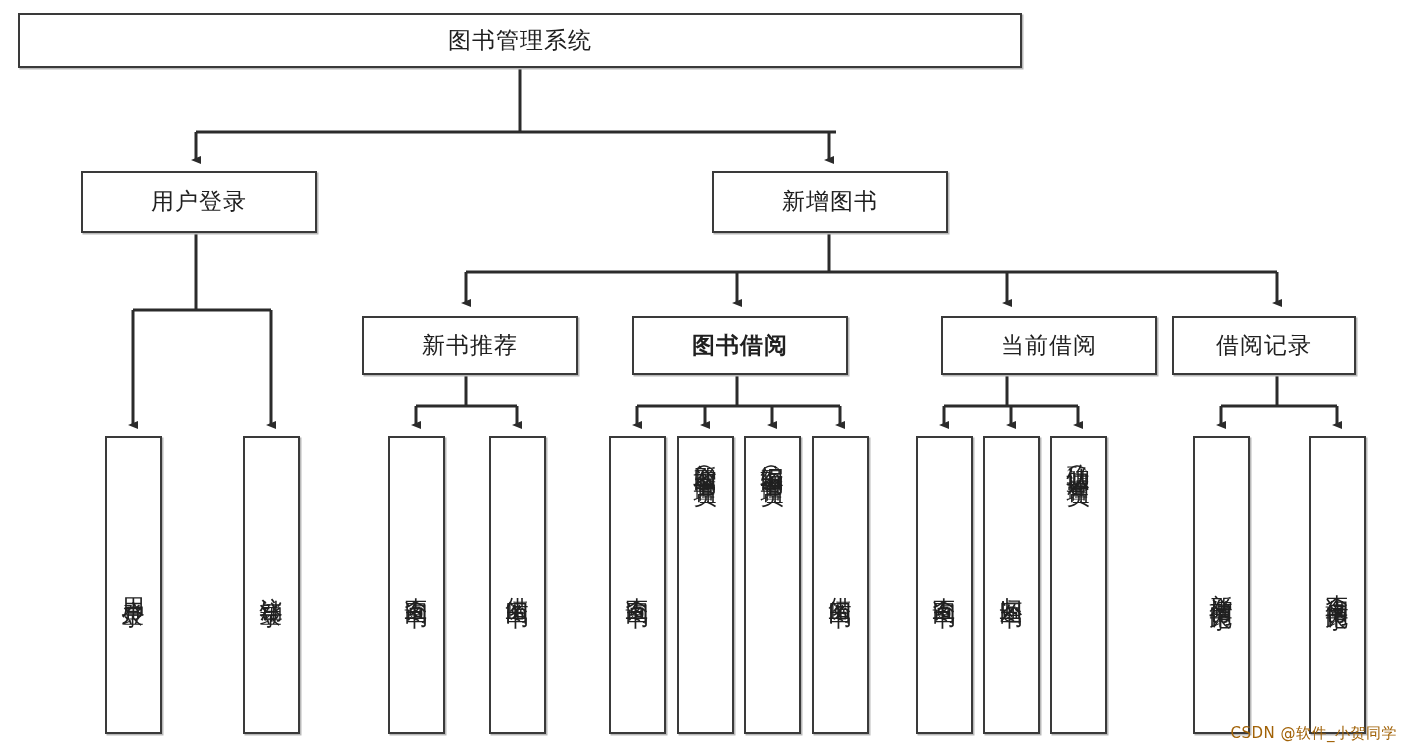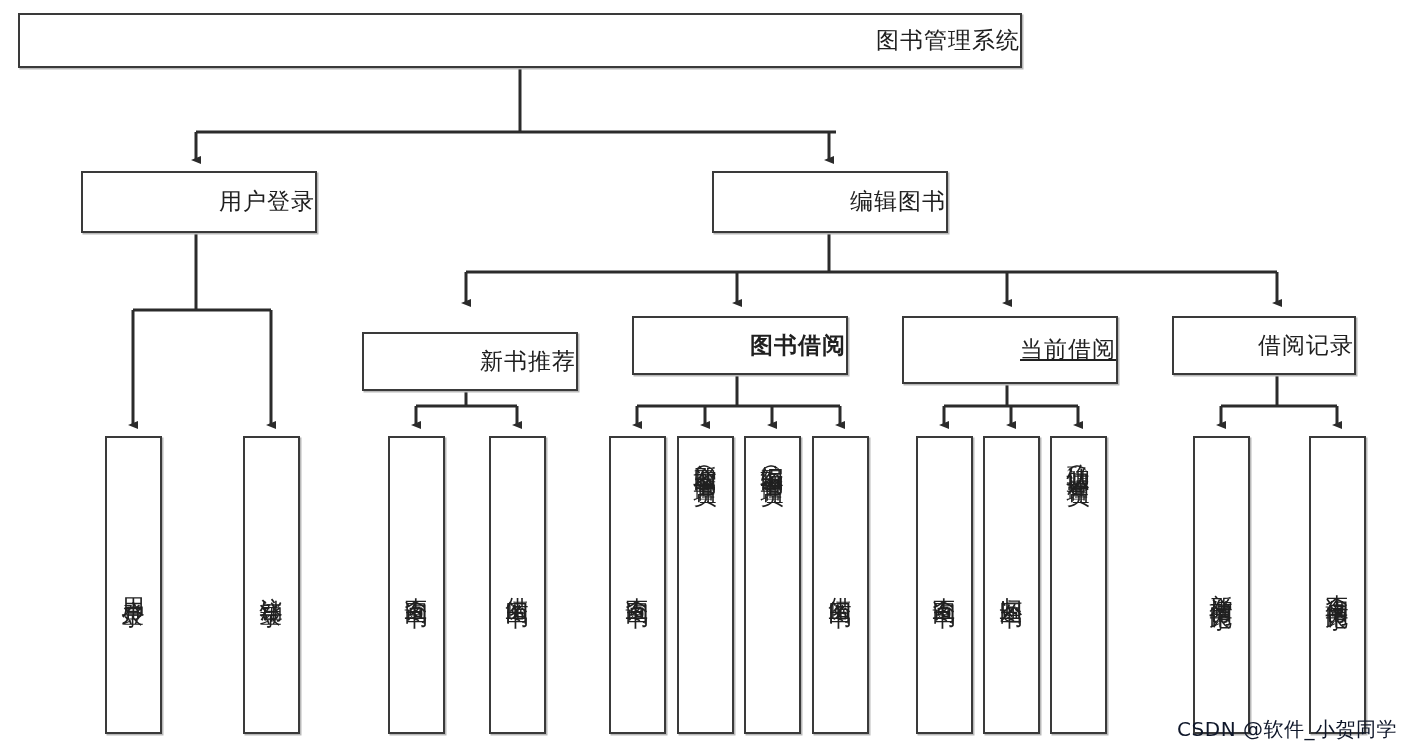--- a/index.html
+++ b/index.html
@@ -26,21 +26,21 @@
     pointer-events: none;
   }
   .node {
     position: absolute;
     box-sizing: border-box;
     background: #ffffff;
     border: 2px solid #3a3a3a;
     box-shadow: 1.5px 1.5px 0 0 #b9b9b9;
     display: flex;
     align-items: center;
-    justify-content: flex-end;
+    justify-content: center;
     color: #202020;
     z-index: 2;
   }
   .node.h {
     font-size: 23px;
     letter-spacing: 1px;
     line-height: 1.2;
   }
   .node.v {
     writing-mode: vertical-rl;
@@ -56,22 +56,22 @@
     justify-content: center;
     padding-top: 0;
   }
   .node-label {
     display: block;
   }
   #watermark {
     position: absolute;
     right: 8px;
     bottom: 4px;
-    font-size: 20px;
-    color: #0f172a;
+    font-size: 15px;
+    color: #a16207;
     letter-spacing: 0.5px;
     z-index: 5;
     white-space: nowrap;
   }
 </style>
 </head>
 <body>
 
 <div id="canvas">
 
@@ -127,32 +127,32 @@
 
   <div class="node h" style="left:18px; top:13px; width:1004px; height:55px;">
     <span class="node-label">图书管理系统</span>
   </div>
 
   <div class="node h" style="left:81px; top:171px; width:236px; height:62px;">
     <span class="node-label">用户登录</span>
   </div>
 
   <div class="node h" style="left:712px; top:171px; width:236px; height:62px;">
-    <span class="node-label">编辑图书</span>
-  </div>
-
-  <div class="node h" style="left:362px; top:332px; width:216px; height:59px;">
+    <span class="node-label">新增图书</span>
+  </div>
+
+  <div class="node h" style="left:362px; top:316px; width:216px; height:59px;">
     <span class="node-label">新书推荐</span>
   </div>
 
   <div class="node h" style="left:632px; top:316px; width:216px; height:59px;font-weight:bold;">
     <span class="node-label">图书借阅</span>
   </div>
 
-  <div class="node h" style="left:902px; top:316px; width:216px; height:68px;text-decoration:underline;">
+  <div class="node h" style="left:941px; top:316px; width:216px; height:59px;">
     <span class="node-label">当前借阅</span>
   </div>
 
   <div class="node h" style="left:1172px; top:316px; width:184px; height:59px;">
     <span class="node-label">借阅记录</span>
   </div>
 
   <div class="node v center" style="left:105px; top:436px; width:57px; height:298px;">
     <span class="node-label">用户登录</span>
   </div>

